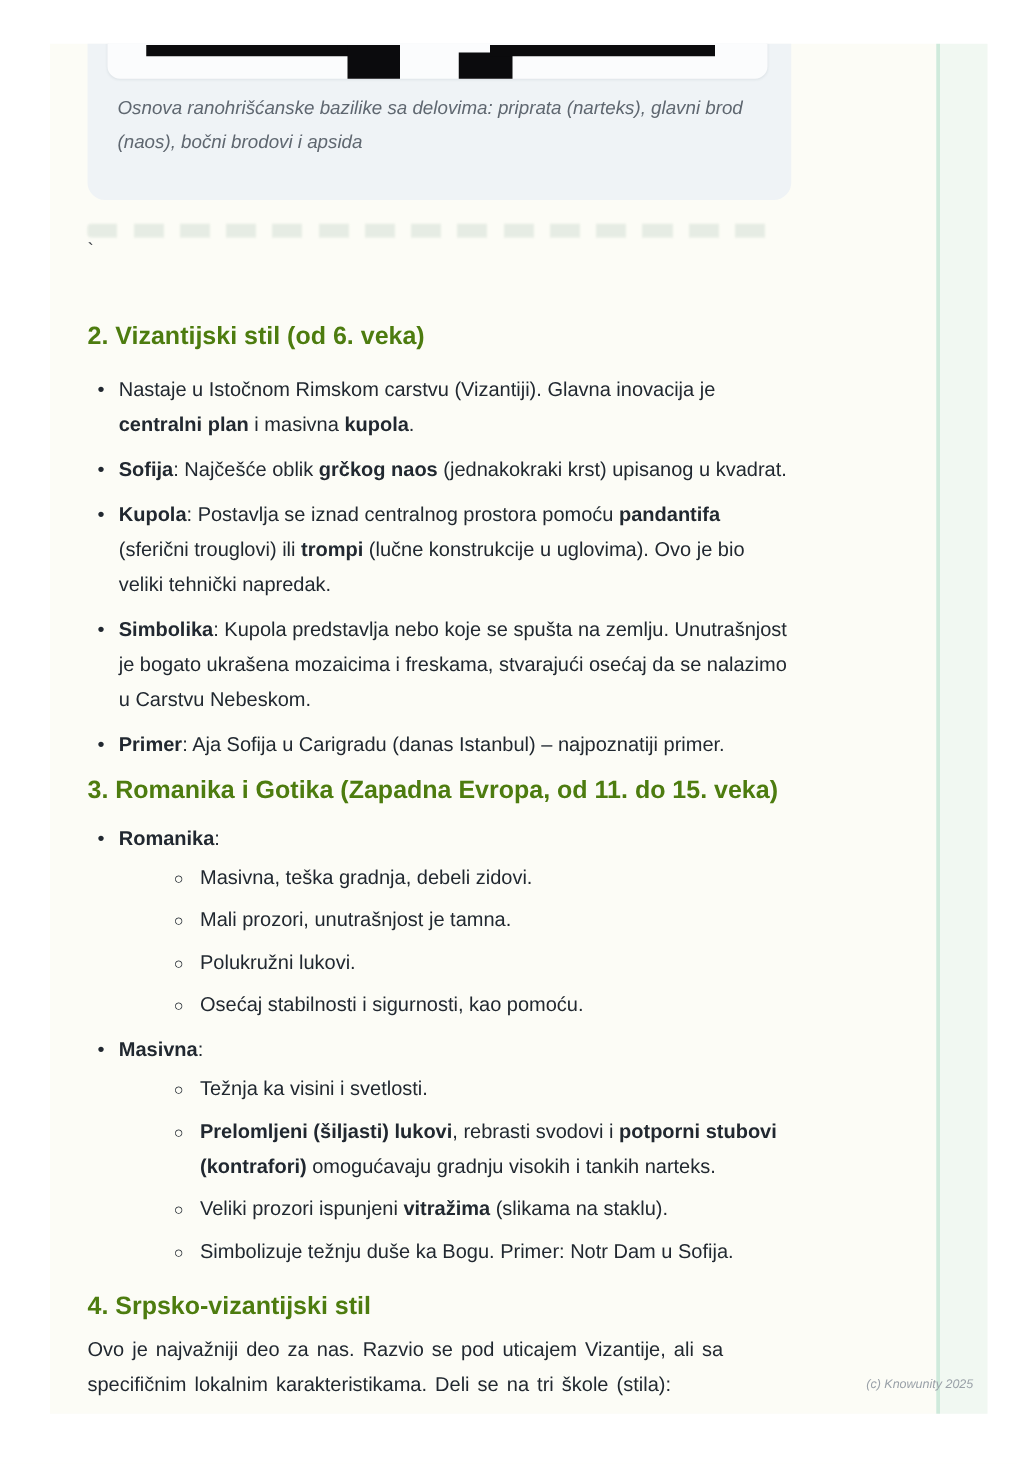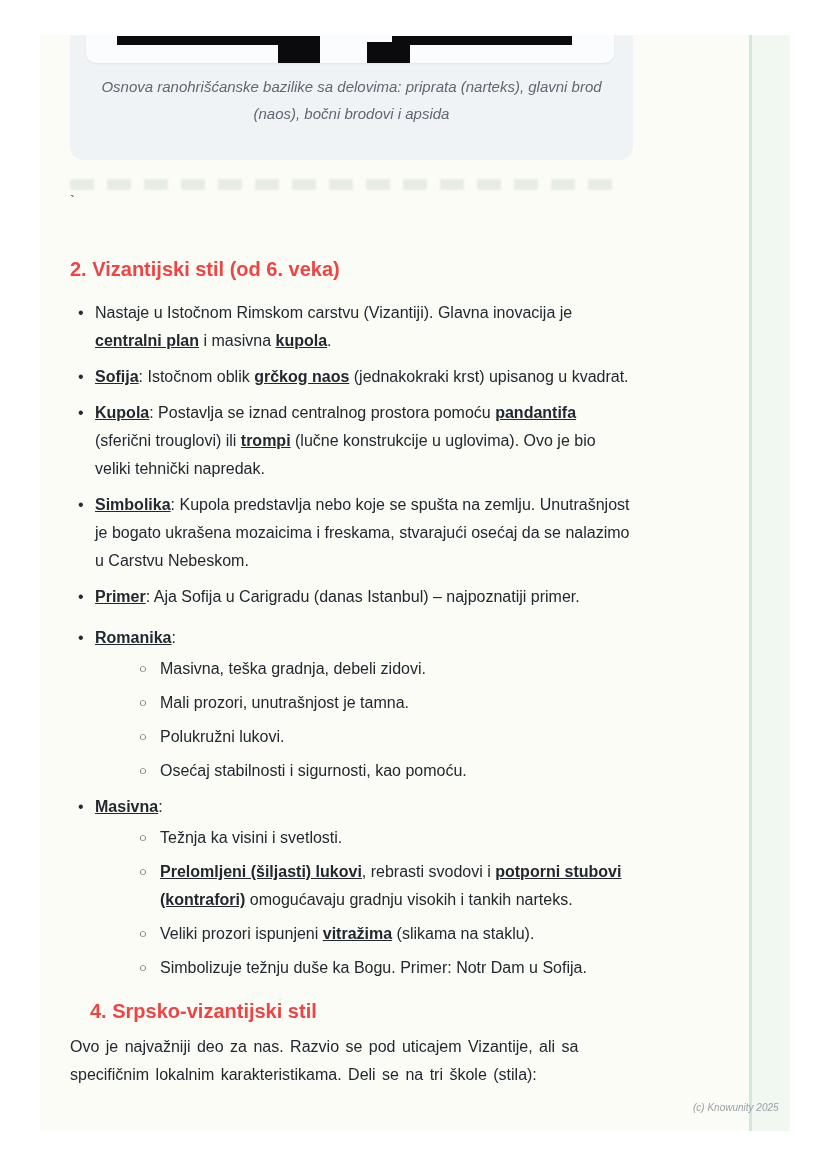--- a/index.html
+++ b/index.html
@@ -31,56 +31,56 @@
     background:#fbfcfd;border-radius:10px;
     box-shadow:0 1px 2px rgba(40,60,80,.08);
   }
   .plan-shape{position:absolute;background:#0b0b0d;}
   .plan-bar-left  {left:31px; top:33px;width:203px;height:9px;}
   .plan-block-left{left:192px;top:33px;width:42px; height:27px;}
   .plan-block-right{left:281px;top:39px;width:43px;height:21px;}
   .plan-bar-right {left:306px;top:33px;width:180px;height:9px;}
   .figure-caption{
     position:absolute;left:24px;right:24px;top:58px;
-    text-align:center;font-style:italic;
+    font-style:italic;
     font-size:15px;line-height:27px;color:#5f6770;
   }
   
   .content{position:absolute;left:30px;top:140px;width:563px;}
   .faint-band{
     height:11px;width:553px;margin-top:4px;border-radius:3px;
     background:repeating-linear-gradient(90deg,
       rgba(196,212,200,.38) 0 24px, rgba(196,212,200,0) 24px 37px);
     filter:blur(1px);
   }
   .stray-tick{margin-top:2px;height:18px;font-size:15px;color:#3a3f45;line-height:18px;}
   .section-heading{
     font-size:20px;line-height:26px;font-weight:bold;
-    color:#ef4444;margin:0;
+    color:#4d7c0f;margin:0;
   }
   .h2-heading{margin-top:46px;}
   .h3-heading{margin-top:8px;}
-  .h4-heading{margin-top:16px;margin-left:20px;}
+  .h4-heading{margin-top:16px;}
   ul.doc-list{list-style:none;margin:17px 0 0 0;padding:0 0 0 8px;}
   ul.doc-list.second{margin-top:13px;}
   li.list-item{display:flex;align-items:flex-start;font-size:16px;line-height:28px;}
   li.list-item + li.list-item{margin-top:8px;}
   .marker{flex:0 0 17px;color:#212830;}
   .li-text{flex:1 1 auto;}
   ul.sub-list{list-style:none;margin:3px 0 0 0;padding:0 0 0 44px;}
   ul.sub-list li.list-item + li.list-item{margin-top:6px;}
   ul.sub-list .marker{flex:0 0 21px;font-size:13px;line-height:28px;}
   .body-paragraph{
     margin:9px 0 0 0;font-size:16px;line-height:28px;word-spacing:2px;
   }
   .watermark{
     position:absolute;left:693px;top:1102px;
     font-size:10px;color:#9aa1a8;z-index:3;font-style:italic;
   }
-  strong{font-weight:bold;text-decoration:underline;}
+  strong{font-weight:bold;}
 </style>
 </head>
 <body>
 
 <div class="page">
 
   <div class="figure-card">
     <div class="figure-inner">
       <div class="plan-shape plan-bar-left"></div>
       <div class="plan-shape plan-block-left"></div>
@@ -98,36 +98,37 @@
 
     <h2 class="section-heading h2-heading">2. Vizantijski stil (od 6. veka)</h2>
 
     <ul class="doc-list first">
         <li class="list-item">
           <span class="marker">•</span>
           <span class="li-text"><span>Nastaje u Istočnom Rimskom carstvu (Vizantiji). Glavna inovacija je </span><strong>centralni plan</strong><span> i masivna </span><strong>kupola</strong><span>.</span></span>
         </li>
         <li class="list-item">
           <span class="marker">•</span>
-          <span class="li-text"><strong>Sofija</strong><span>: Istočnom oblik </span><strong>grčkog naos</strong><span> (jednakokraki krst) upisanog u kvadrat.</span></span>
+          <span class="li-text"><strong>Sofija</strong><span>: Najčešće oblik </span><strong>grčkog naos</strong><span> (jednakokraki krst) upisanog u kvadrat.</span></span>
         </li>
         <li class="list-item">
           <span class="marker">•</span>
           <span class="li-text"><strong>Kupola</strong><span>: Postavlja se iznad centralnog prostora pomoću </span><strong>pandantifa</strong><span> (sferični trouglovi) ili </span><strong>trompi</strong><span> (lučne konstrukcije u uglovima). Ovo je bio veliki tehnički napredak.</span></span>
         </li>
         <li class="list-item">
           <span class="marker">•</span>
           <span class="li-text"><strong>Simbolika</strong><span>: Kupola predstavlja nebo koje se spušta na zemlju. Unutrašnjost je bogato ukrašena mozaicima i freskama, stvarajući osećaj da se nalazimo u Carstvu Nebeskom.</span></span>
         </li>
         <li class="list-item">
           <span class="marker">•</span>
           <span class="li-text"><strong>Primer</strong><span>: Aja Sofija u Carigradu (danas Istanbul) – najpoznatiji primer.</span></span>
         </li>
       </ul>
 
+    <h2 class="section-heading h3-heading">3. Romanika i Gotika (Zapadna Evropa, od 11. do 15. veka)</h2>
 
     <ul class="doc-list second">
         <li class="list-item">
           <span class="marker">•</span>
           <span class="li-text"><strong>Romanika</strong><span>:</span><ul class="sub-list">
               <li class="list-item">
                 <span class="marker">○</span>
                 <span class="li-text"><span>Masivna, teška gradnja, debeli zidovi.</span></span>
               </li>
               <li class="list-item">

